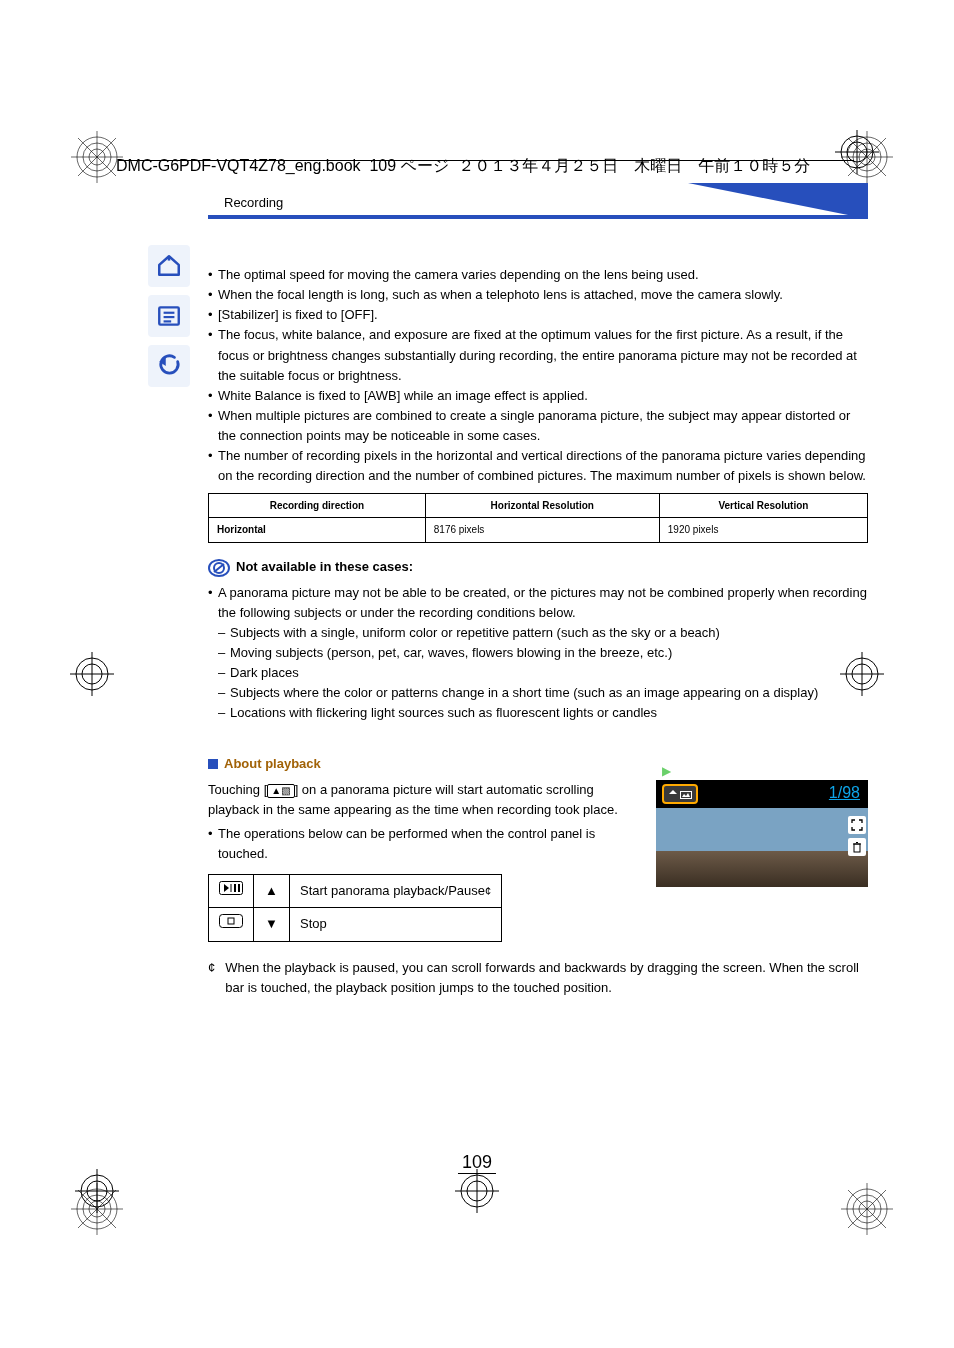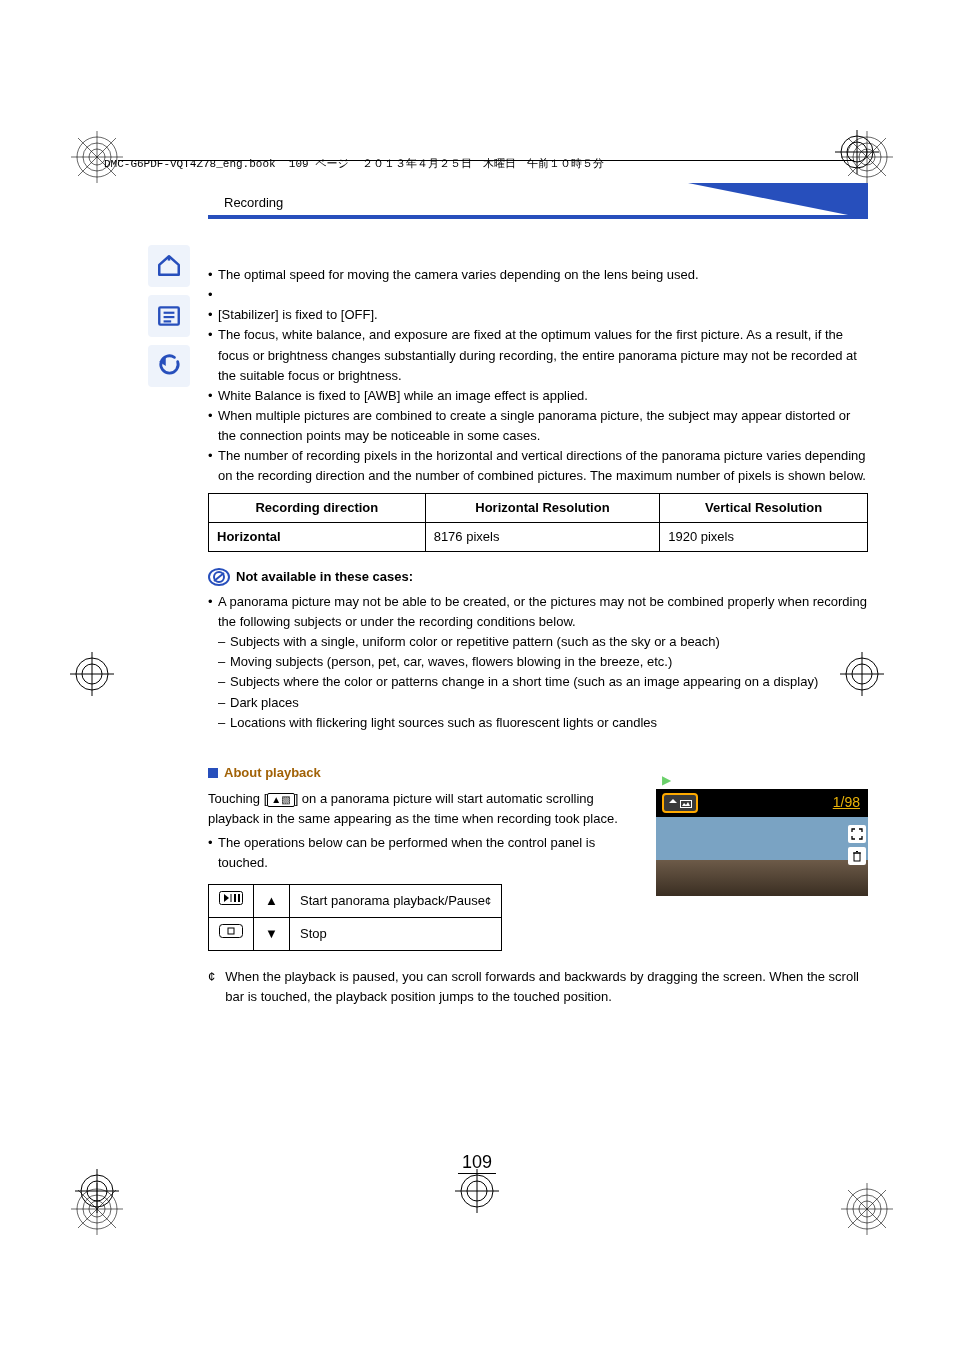--- a/index.html
+++ b/index.html
@@ -21,23 +21,23 @@
   .corner-radial { position: absolute; width: 58px; height: 58px; }
 
   .header-line {
     position: absolute;
     top: 160px; left: 118px; right: 100px;
     height: 1px; background: #000;
   }
 
   .framemaker-line {
     position: absolute;
-    top: 156px; left: 104px;
-    font-family: Liberation Mono, monospace;
-    font-size: 11px;
+    top: 156px; left: 116px;
+    font-family: Liberation Sans, sans-serif;
+    font-size: 16px;
     color: #000;
   }
 
   .page {
     position: absolute;
     top: 195px; left: 208px;
     width: 660px;
   }
 
   .header-bar {
@@ -74,21 +74,21 @@
   .body-text { line-height: 1.55; }
   .body-text p { margin-bottom: 2px; }
   .bullet { display: flex; }
   .bullet .mk { width: 10px; flex: none; }
   .sub { display: flex; padding-left: 10px; }
   .sub .mk { width: 12px; flex: none; }
   .sub .mk::before { content: "–"; }
 
   table.res {
     width: 100%; border-collapse: collapse; margin: 6px 0 14px 0;
-    font-size: 13px;
+    font-size: 10px;
   }
   table.res th, table.res td {
     border: 1px solid #000;
     padding: 4px 8px;
     text-align: left;
   }
   table.res th { font-weight: bold; text-align: center; }
   table.res td.rowhead { font-weight: bold; margin-left: 17px; }
 
   .notavail {
@@ -118,21 +118,21 @@
   }
   .thumb-top {
     height: 28px; display:flex; align-items:center; justify-content:space-between;
     padding: 0 8px 0 6px;
   }
   .thumb-badge {
     width: 36px; height: 20px; border: 2px solid #fa0; border-radius: 4px;
     background: #3a3a3a; display:flex; align-items:center; justify-content:center;
     gap:2px;
   }
-  .thumb-count { color:#eab308; font-size:14px;text-decoration:underline; }
+  .thumb-count { color:#0ea5e9; font-size:16px;text-decoration:underline; }
   .thumb-mid {
     flex:1; position:relative;
     background: linear-gradient(#7aa3c3 0%, #7aa3c3 55%, #6c5a48 55%, #3a2e22 100%);
   }
   .thumb-play-icon {
      position:absolute; left:6px; top:-18px; color:#6ad06a; font-size:12px;
   }
   .thumb-side {
     position:absolute; right:0; top:28px; bottom:0; width:22px;
     display:flex; flex-direction:column; gap:4px; align-items:center; padding-top:8px;
@@ -289,20 +289,21 @@
     <div class="header-triangle"></div>
   </div>
 
   <div class="body-text">
     <div class="bullet">
         <div class="mk">•</div>
         <div>The optimal speed for moving the camera varies depending on the lens being used.</div>
       </div>
     <div class="bullet">
         <div class="mk">•</div>
+        <div>When the focal length is long, such as when a telephoto lens is attached, move the camera slowly.</div>
       </div>
     <div class="bullet">
         <div class="mk">•</div>
         <div>[Stabilizer] is fixed to [OFF].</div>
       </div>
     <div class="bullet">
         <div class="mk">•</div>
         <div>The focus, white balance, and exposure are fixed at the optimum values for the first picture. As a result, if the focus or brightness changes substantially during recording, the entire panorama picture may not be recorded at the suitable focus or brightness.</div>
       </div>
     <div class="bullet">
@@ -350,25 +351,25 @@
     <div class="sub">
         <div class="mk"></div>
         <div>Subjects with a single, uniform color or repetitive pattern (such as the sky or a beach)</div>
       </div>
     <div class="sub">
         <div class="mk"></div>
         <div>Moving subjects (person, pet, car, waves, flowers blowing in the breeze, etc.)</div>
       </div>
     <div class="sub">
         <div class="mk"></div>
-        <div>Subjects where the color or patterns change in a short time (such as an image appearing on a display)</div>
+        <div>Dark places</div>
       </div>
     <div class="sub">
         <div class="mk"></div>
-        <div>Dark places</div>
+        <div>Subjects where the color or patterns change in a short time (such as an image appearing on a display)</div>
       </div>
     <div class="sub">
         <div class="mk"></div>
         <div>Locations with flickering light sources such as fluorescent lights or candles</div>
       </div>
 
     <div class="subsection">
       <div class="sq"></div>
       <div class="t">About playback</div>
     </div>

